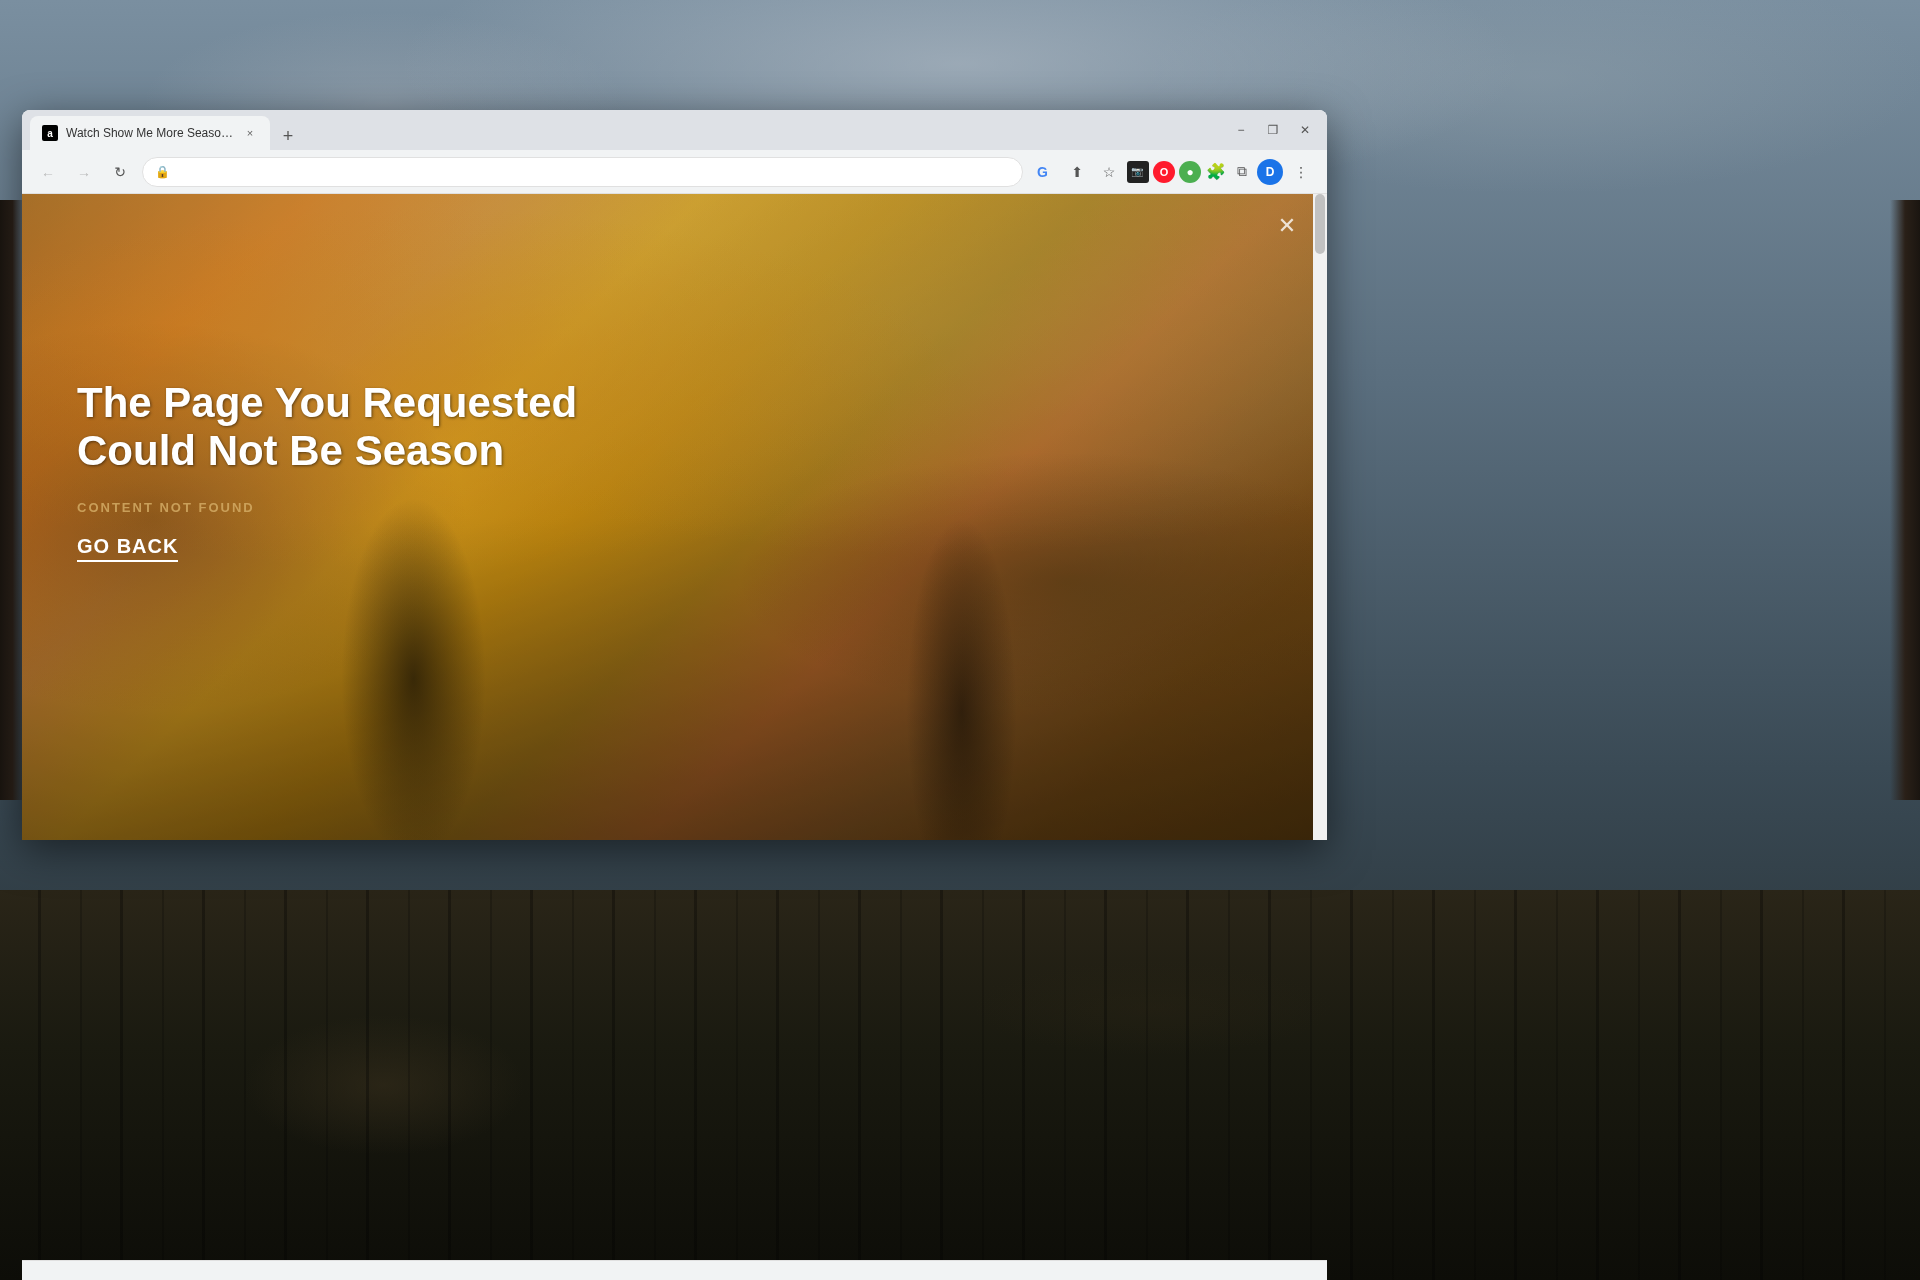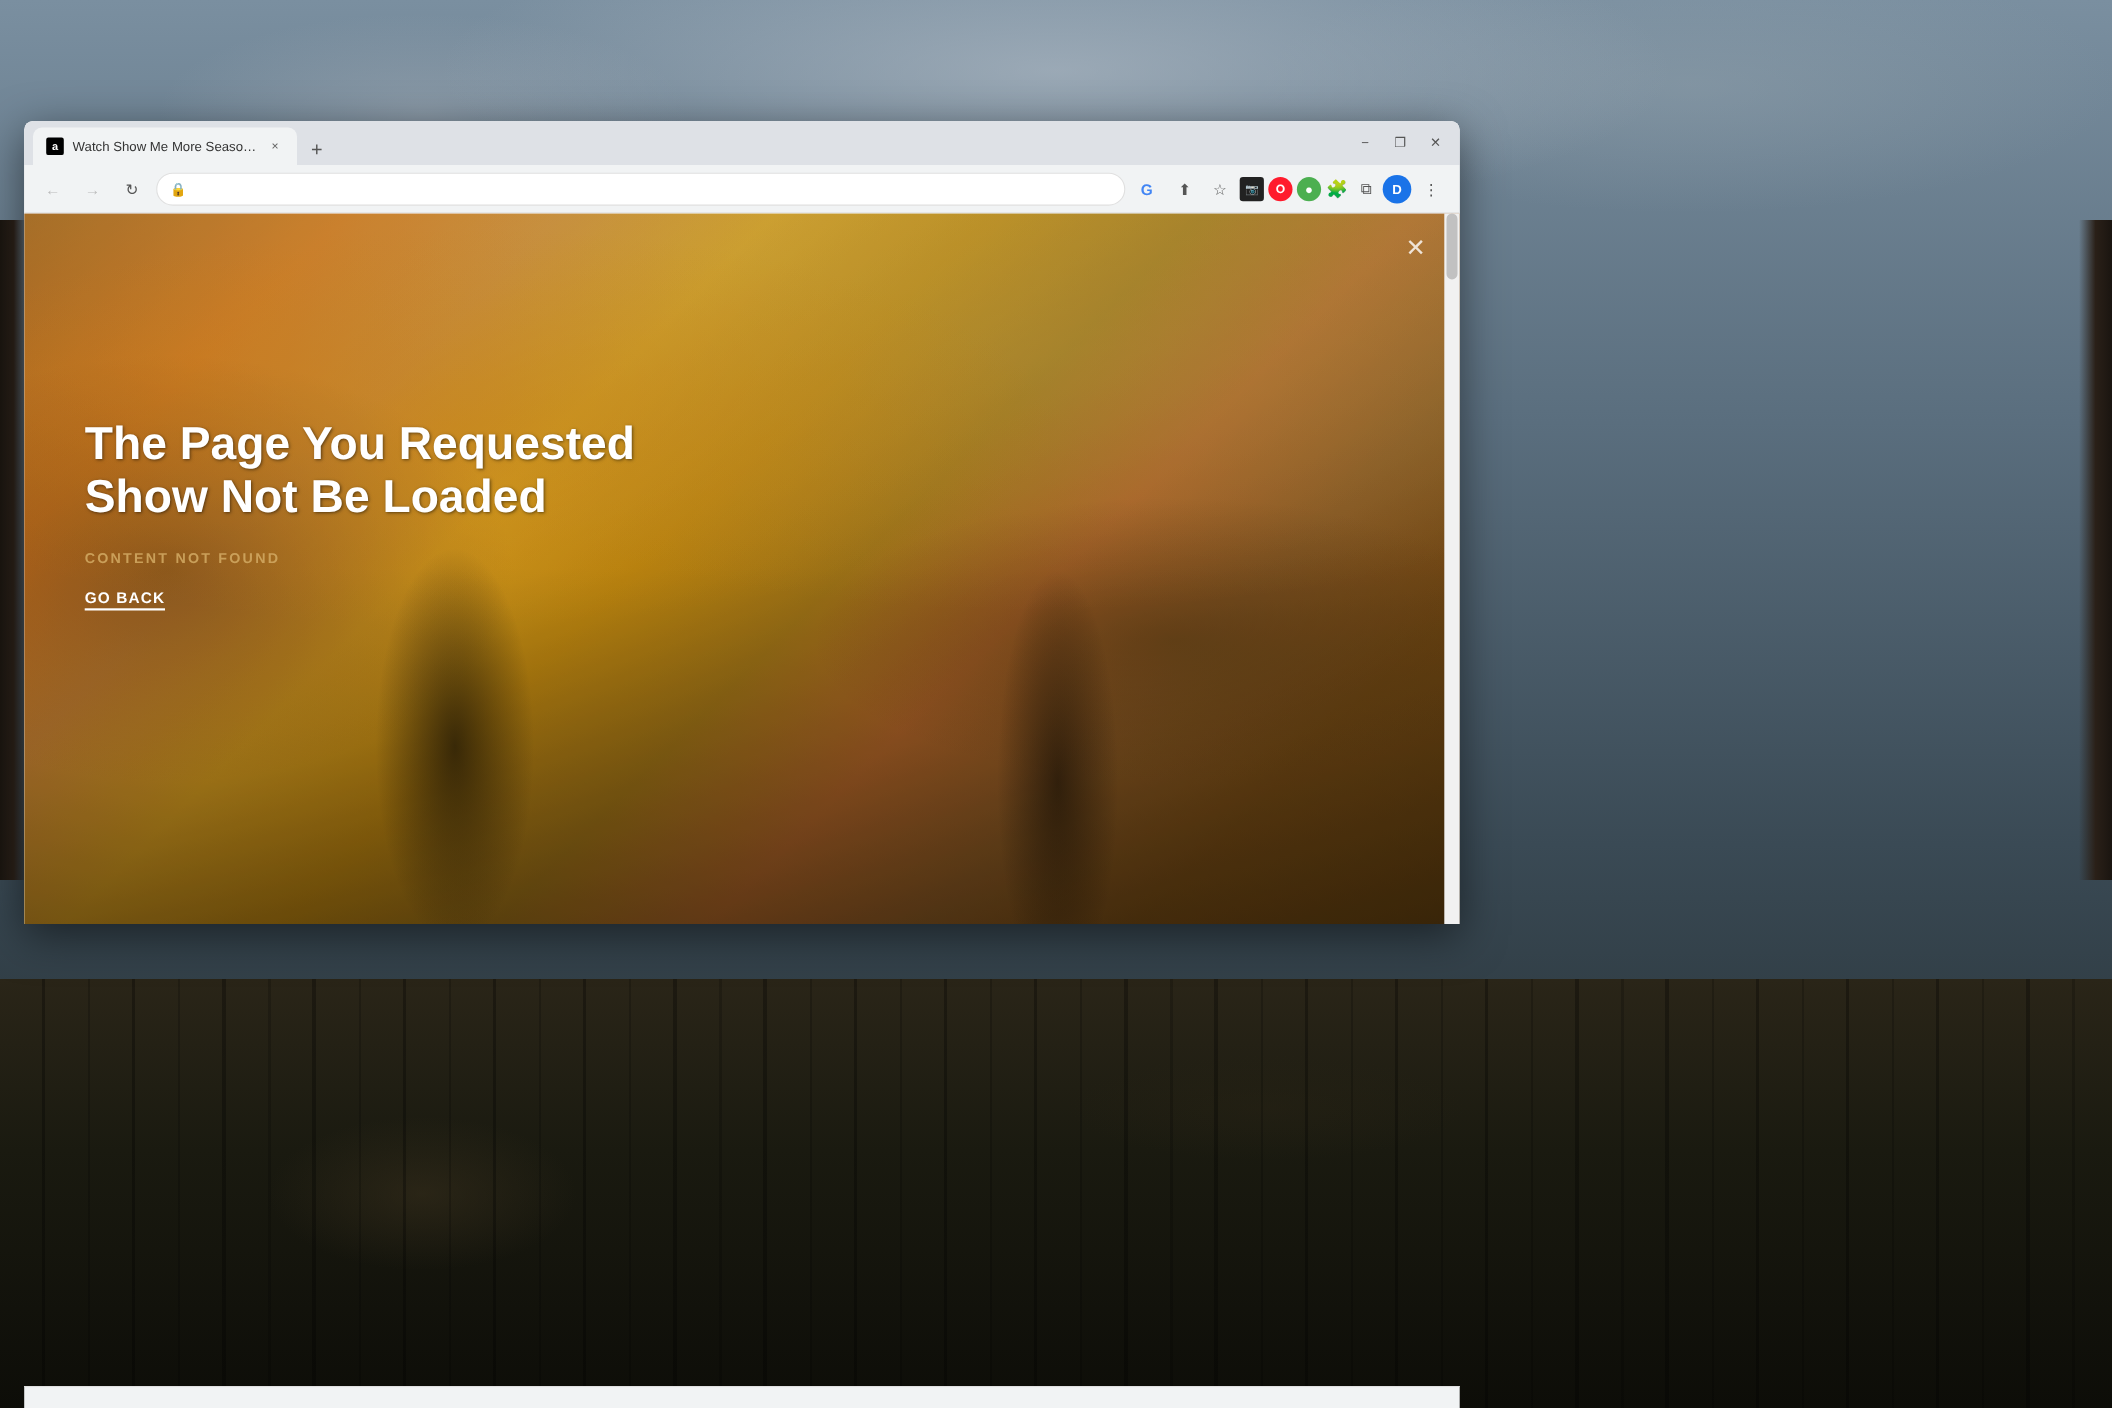--- a/index.html
+++ b/index.html
@@ -369,21 +369,21 @@
       font-weight: 600;
       letter-spacing: 2px;
       color: rgba(210, 170, 100, 0.85);
       margin-bottom: 20px;
       text-transform: uppercase;
     }
 
     .go-back-btn {
       display: inline-block;
       color: white;
-      font-size: 14px;
+      font-size: 20px;
       font-weight: bold;
       letter-spacing: 1px;
       cursor: pointer;
       border-bottom: 2px solid white;
       padding-bottom: 2px;
       text-transform: uppercase;
     }
 
     
     .page-close-btn {
@@ -517,21 +517,21 @@
       <div class="toolbar-icon">⋮</div>
     </div>
   </div>
 
   <div class="page-content">
 
     <div class="error-bg"></div>
     <div class="characters"></div>
 
     <div class="error-text-area">
-      <h1 class="error-heading">The Page You Requested Show Not Be Loaded</h1>
+      <h1 class="error-heading">The Page You Requested Could Not Be Season</h1>
       <p class="error-subtext">CONTENT NOT FOUND</p>
       <div class="go-back-btn">GO BACK</div>
     </div>
 
     <div class="page-close-btn">✕</div>
   </div>
 
   <div class="scrollbar">
     <div class="scrollbar-thumb"></div>
   </div>

